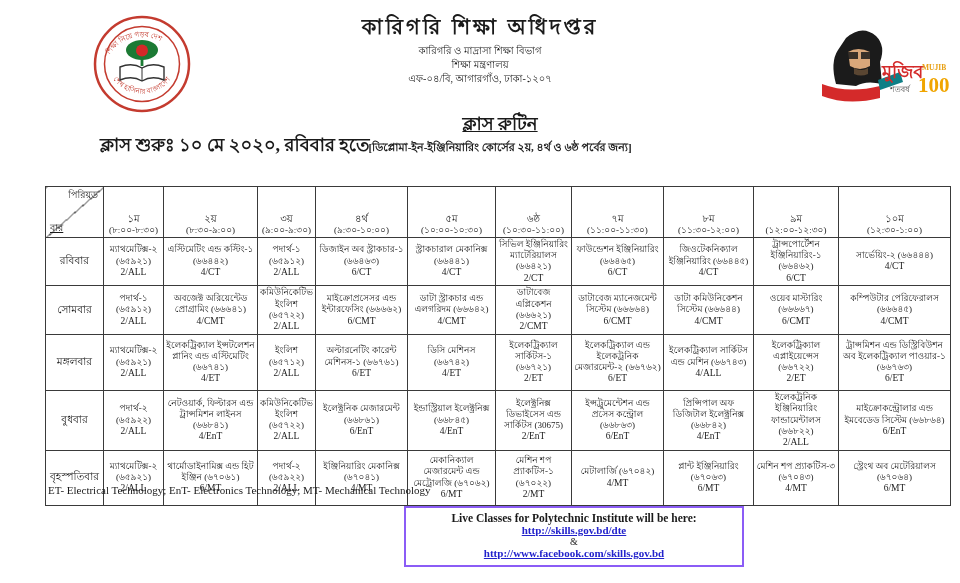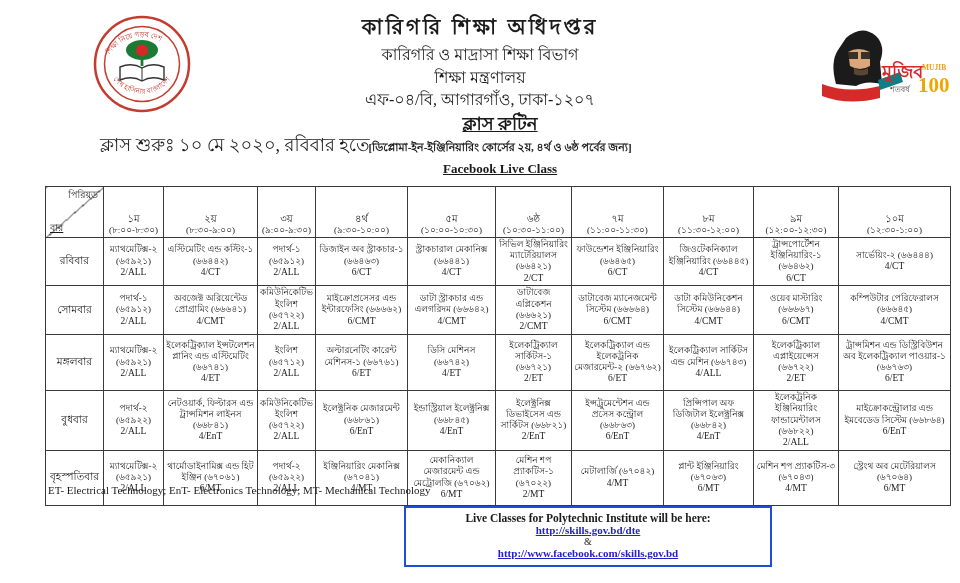--- a/index.html
+++ b/index.html
@@ -3,29 +3,29 @@
 <meta charset="utf-8">
 <style>
   html,body{margin:0;padding:0;background:#e8e8e8;}
   .page{position:relative;width:960px;height:583px;background:#ffffff;overflow:hidden;
         font-family:"Liberation Serif","DejaVu Sans",serif;color:#1a1a1a;}
 
   
   .gov-header{position:absolute;top:12px;left:0;right:0;text-align:center;line-height:1.4;}
   .gov-line{font-size:12px;}
   .org-name{font-size:21px;font-weight:bold;letter-spacing:3px;margin:1px 0 2px;}
-  .sub-line{font-size:16px;}
+  .sub-line{font-size:10px;}
 
   .logo-left{position:absolute;top:14px;left:92px;}
   .logo-right{position:absolute;top:22px;left:818px;text-align:center;}
 
   
   .title-main{position:absolute;top:110px;left:290px;width:420px;text-align:center;
               font-size:18px;font-weight:bold;text-decoration:underline;}
-  .start-note{position:absolute;top:131px;left:100px;font-size:18px;font-weight:normal;}
+  .start-note{position:absolute;top:131px;left:100px;font-size:18px;font-weight:bold;}
   .course-note{position:absolute;top:139px;left:290px;width:420px;text-align:center;
                font-size:11px;font-weight:bold;}
   .platform{position:absolute;top:161px;left:290px;width:420px;text-align:center;
             font-size:13px;font-weight:bold;text-decoration:underline;}
 
   
   .routine{position:absolute;top:186px;left:45px;}
   table{border-collapse:collapse;table-layout:fixed;width:905px;}
   th,td{border:1px solid #3a3a3a;text-align:center;vertical-align:middle;
         padding:1px 2px;font-weight:normal;overflow:hidden;}
@@ -40,22 +40,22 @@
   #routine-body tr:nth-child(3){height:56px;}
   #routine-body tr:nth-child(4){height:57px;}
   #routine-body tr:nth-child(5){height:55px;}
   .corner{position:relative;
     background:linear-gradient(to bottom right,#fff 49.5%,#3a3a3a 49.5%,#3a3a3a 50.6%,#fff 50.6%);}
   .c-top{position:absolute;top:1px;right:5px;font-size:9.5px;}
   .c-bottom{position:absolute;bottom:1px;left:4px;font-size:9.5px;text-decoration:underline;}
 
   
   .legend{position:absolute;top:483px;left:48px;font-size:11px;line-height:1.3;}
-  .live-box{position:absolute;top:506px;left:404px;width:316px;border:2px solid #1d4ed8;
-            text-align:center;padding:4px 24px 6px;}
+  .live-box{position:absolute;top:506px;left:404px;width:316px;border:2px solid #8b5cf6;
+            text-align:center;padding:4px 10px 6px;}
   .live-title{font-size:11.5px;font-weight:bold;}
   .live-link{display:block;font-size:11px;font-weight:bold;color:#2222cc;
              text-decoration:underline;cursor:pointer;}
   .amp{font-size:10px;display:block;}
   .sign{position:absolute;top:488px;left:758px;width:198px;text-align:center;}
   .sig-svg{display:block;margin:0 auto -2px;}
   .sig-line{font-size:12px;line-height:1.35;}
 </style>
 </head>
 <body>
@@ -99,21 +99,20 @@
   <div class="gov-header">
     <div class="org-name">কারিগরি শিক্ষা অধিদপ্তর</div>
     <div class="sub-line">কারিগরি ও মাদ্রাসা শিক্ষা বিভাগ</div>
     <div class="sub-line">শিক্ষা মন্ত্রণালয়</div>
     <div class="sub-line">এফ-০৪/বি, আগারগাঁও, ঢাকা-১২০৭</div>
   </div>
 
   <div class="title-main">ক্লাস রুটিন</div>
   <div class="start-note">ক্লাস শুরুঃ ১০ মে ২০২০, রবিবার হতে</div>
   <div class="course-note">[ডিপ্লোমা-ইন-ইঞ্জিনিয়ারিং কোর্সের ২য়, ৪র্থ ও ৬ষ্ঠ পর্বের জন্য]</div>
-  <div class="platform">Facebook Live Class</div>
 
   <div class="routine">
     <table>
       <colgroup>
         <col style="width:58px">
           <col style="width:60px">
           <col style="width:94px">
           <col style="width:58px">
         <col style="width:92px">
           <col style="width:88px">
@@ -317,21 +316,21 @@
             </td>
             <td>
               <div class="subj">ইলেক্ট্রনিক মেজারমেন্ট (৬৬৮৬১)</div>
               <div class="dept">6/EnT</div>
             </td>
             <td>
               <div class="subj">ইন্ডাস্ট্রিয়াল ইলেক্ট্রনিক্স (৬৬৮৪৫)</div>
               <div class="dept">4/EnT</div>
             </td>
             <td>
-              <div class="subj">ইলেক্ট্রনিক্স ডিভাইসেস এন্ড সার্কিটস (৬৬৮২১)</div>
+              <div class="subj">ইলেক্ট্রনিক্স ডিভাইসেস এন্ড সার্কিটস (30675)</div>
               <div class="dept">2/EnT</div>
             </td>
             <td>
               <div class="subj">ইন্সট্রুমেন্টেশন এন্ড প্রসেস কন্ট্রোল (৬৬৮৬৩)</div>
               <div class="dept">6/EnT</div>
             </td>
             <td>
               <div class="subj">প্রিন্সিপাল অফ ডিজিটাল ইলেক্ট্রনিক্স (৬৬৮৪২)</div>
               <div class="dept">4/EnT</div>
             </td>

